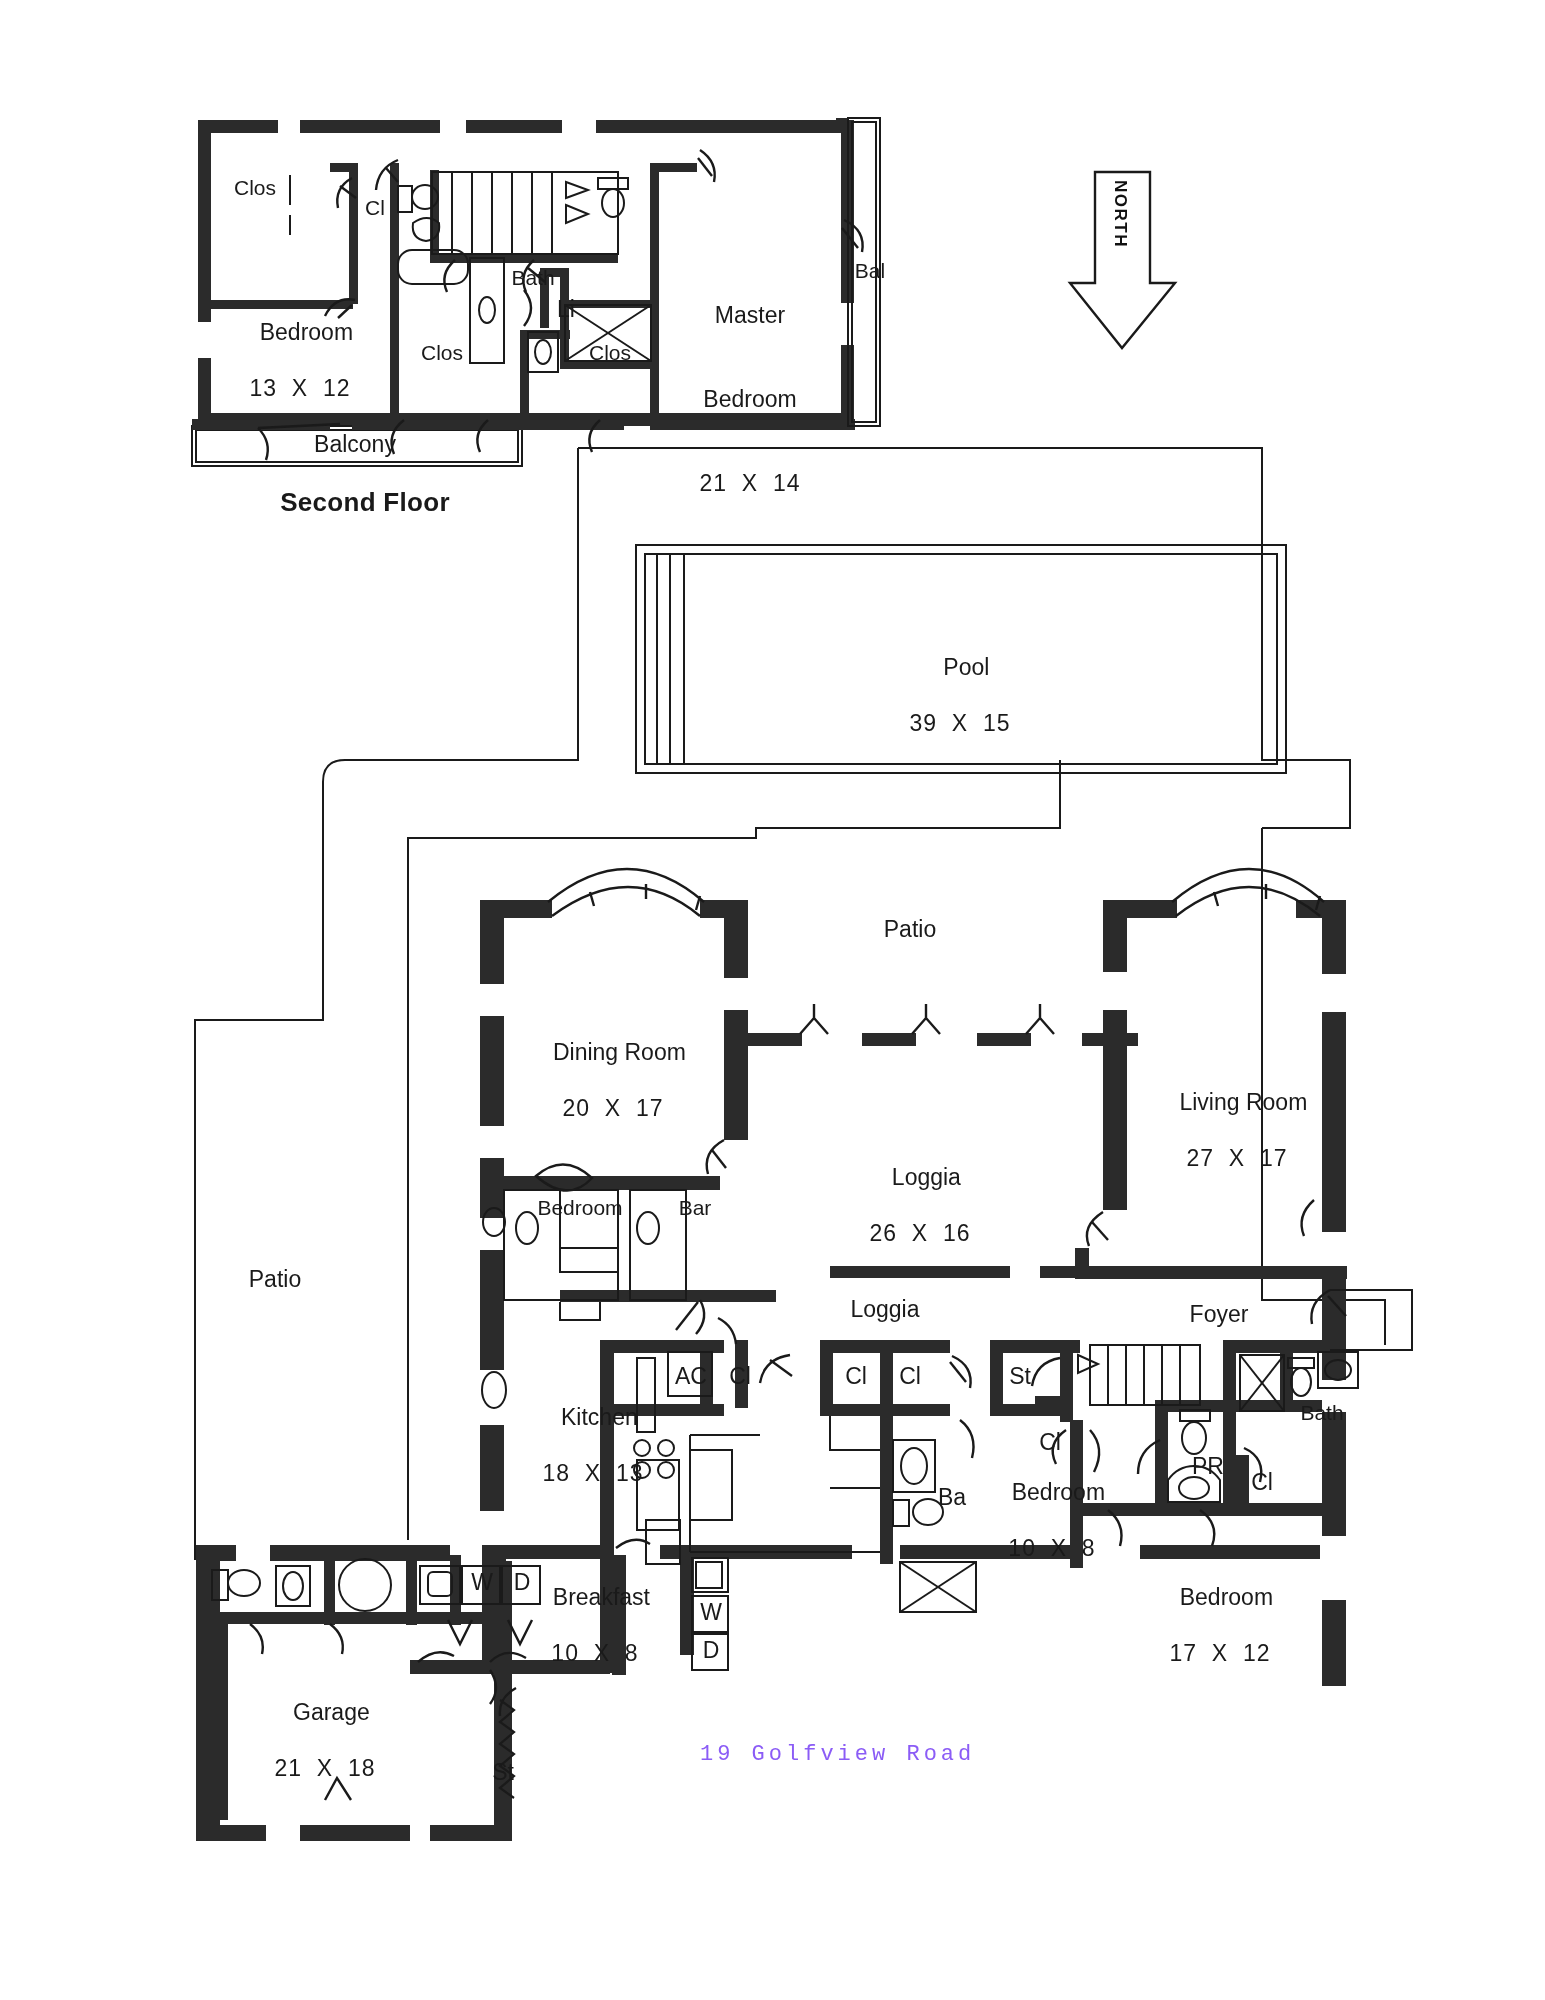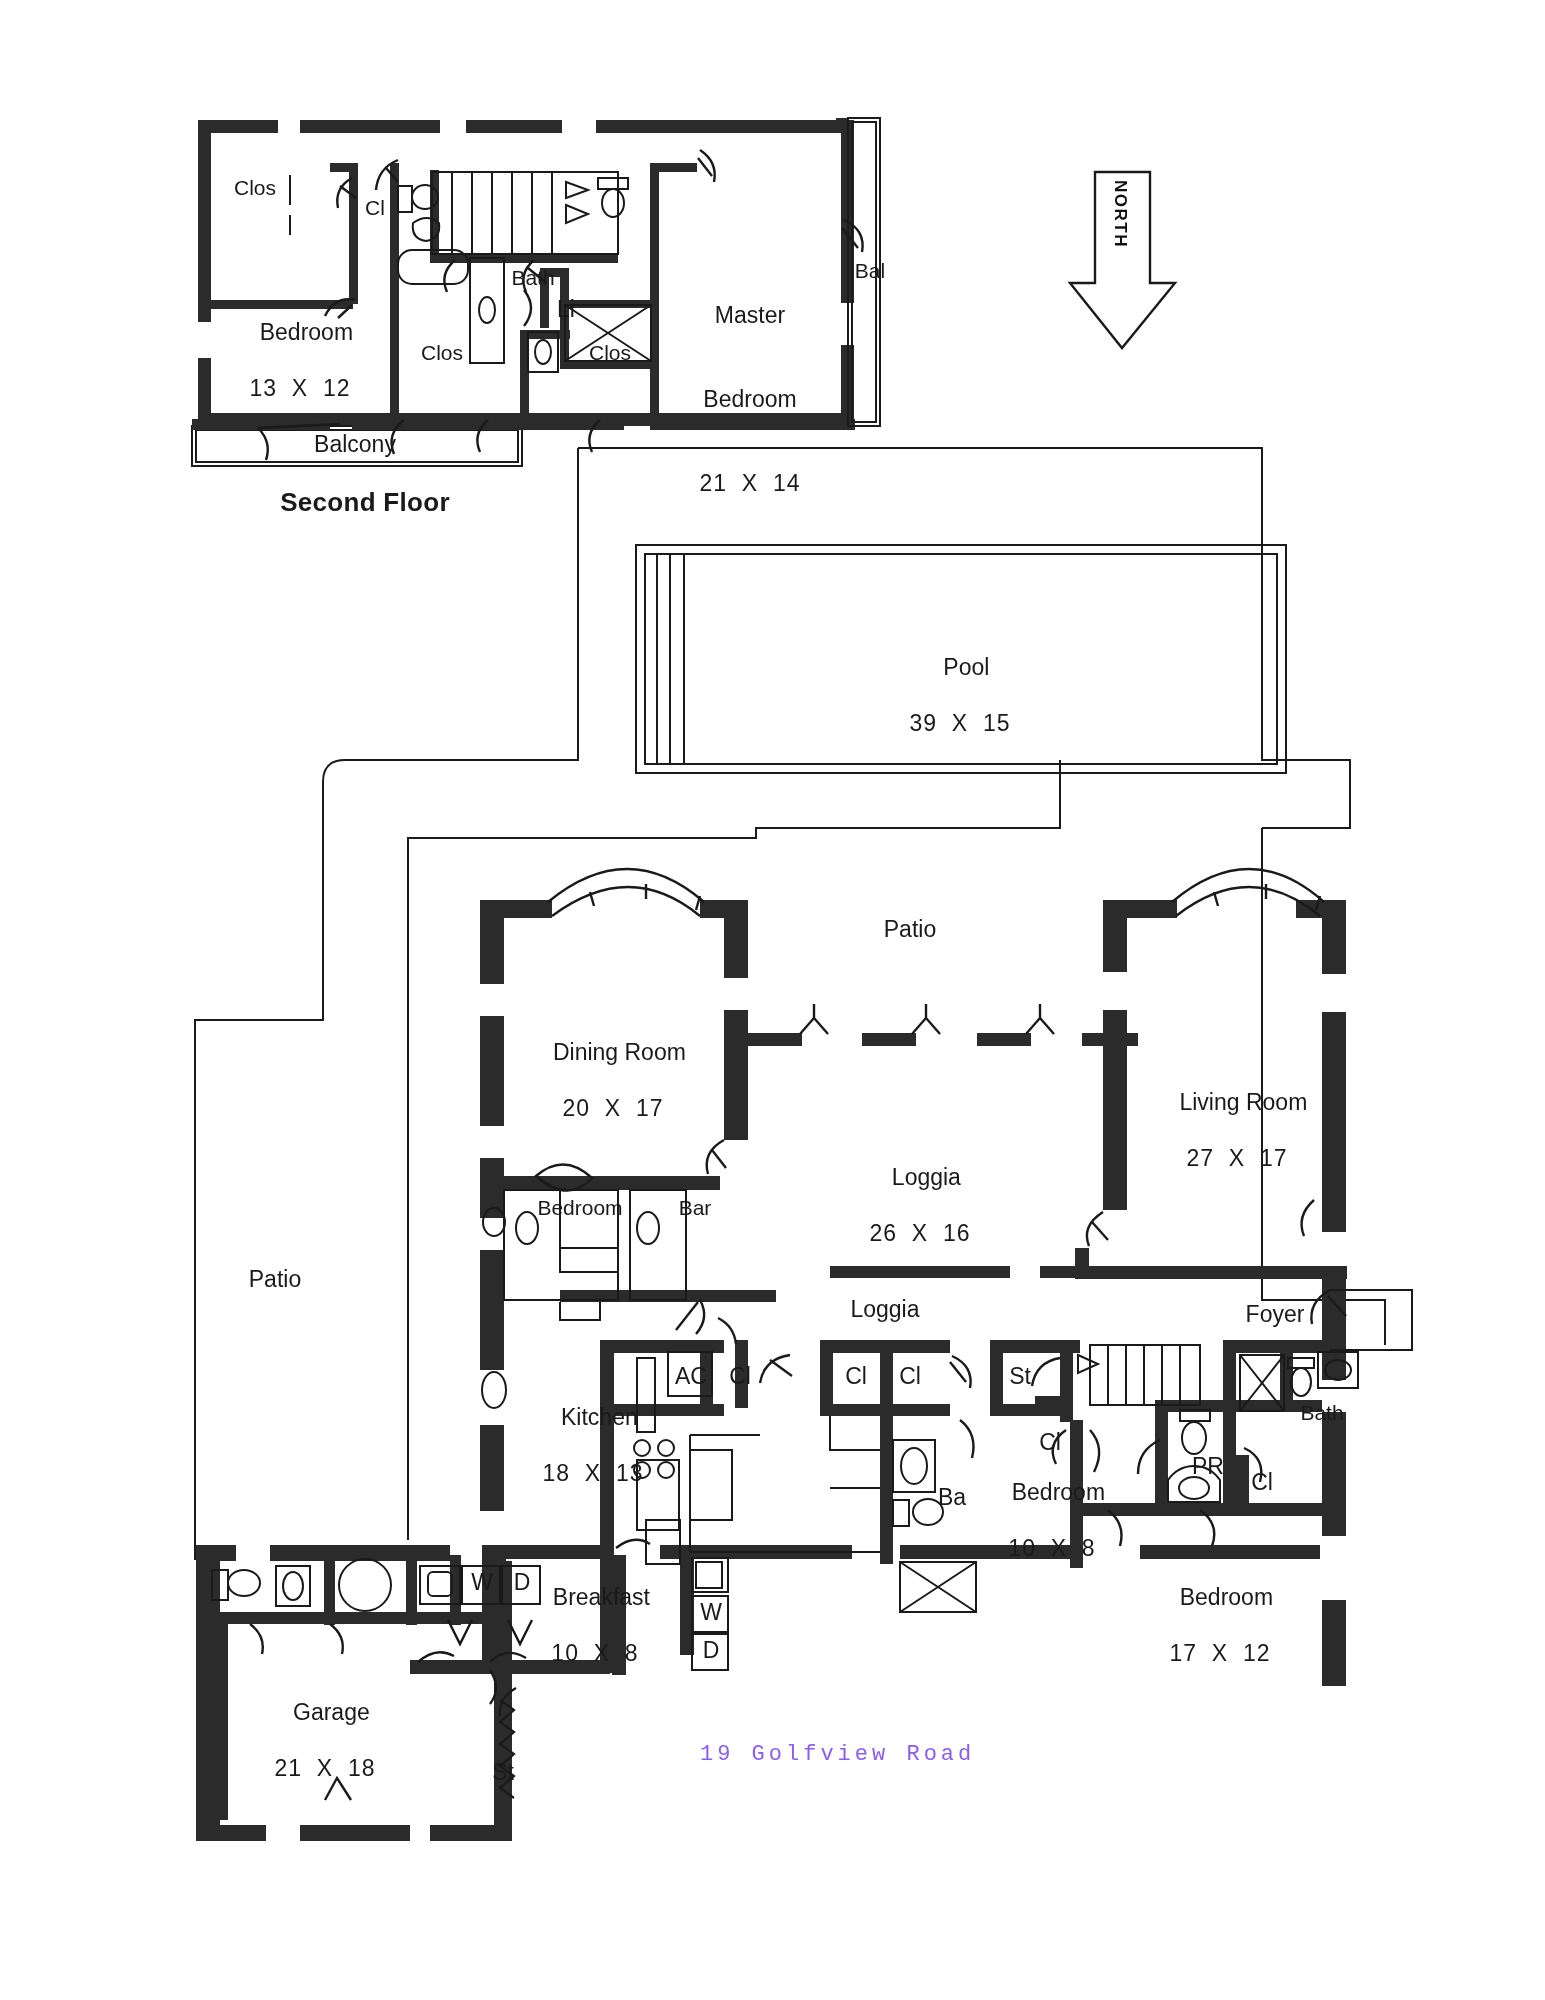--- a/index.html
+++ b/index.html
@@ -467,21 +467,21 @@
 </div>
 
 <div class="lbl rm" style="left:225px;top:1670px;width:200px;">
   <span>Garage</span>
   <span class="dim">21  X  18</span>
 </div>
 
 <div class="lbl rm" style="left:845px;top:915px;width:130px;">Patio</div>
 <div class="lbl rm" style="left:210px;top:1265px;width:130px;">Patio</div>
 <div class="lbl rm" style="left:810px;top:1295px;width:150px;">Loggia</div>
-<div class="lbl rm" style="left:1210px;top:1300px;width:130px;">Foyer</div>
+<div class="lbl rm" style="left:1154px;top:1300px;width:130px;">Foyer</div>
 
 <div class="lbl sm" style="left:525px;top:1195px;width:110px;">Bedroom</div>
 <div class="lbl sm" style="left:660px;top:1195px;width:70px;">Bar</div>
 <div class="lbl tiny" style="left:670px;top:1362px;width:42px;font-weight:500;">AC</div>
 <div class="lbl tiny" style="left:720px;top:1362px;width:40px;">Cl</div>
 <div class="lbl tiny" style="left:836px;top:1362px;width:40px;">Cl</div>
 <div class="lbl tiny" style="left:890px;top:1362px;width:40px;">Cl</div>
 <div class="lbl tiny" style="left:1000px;top:1362px;width:40px;">St</div>
 <div class="lbl tiny" style="left:1030px;top:1428px;width:40px;">Cl</div>
 <div class="lbl tiny" style="left:930px;top:1483px;width:44px;">Ba</div>

